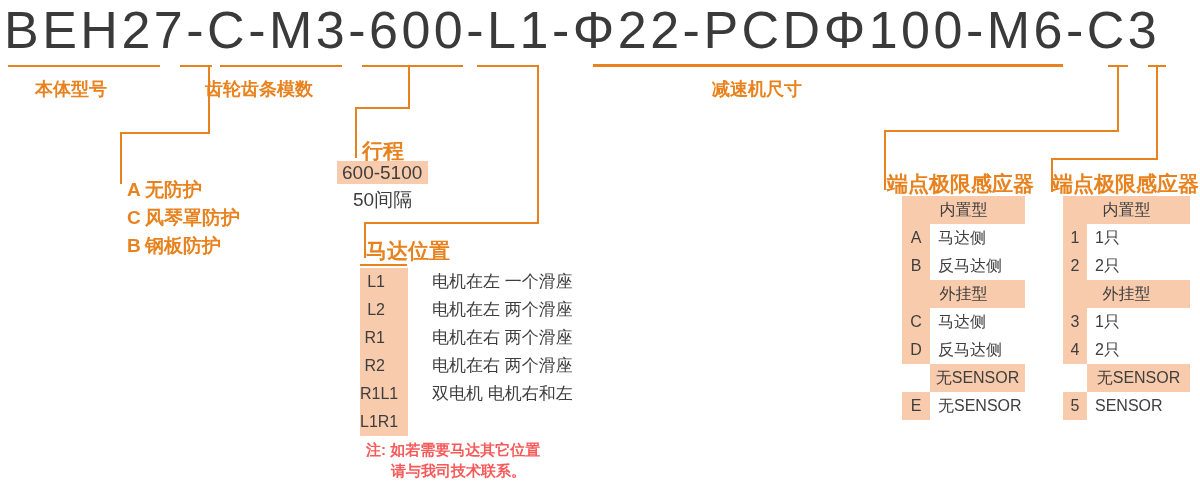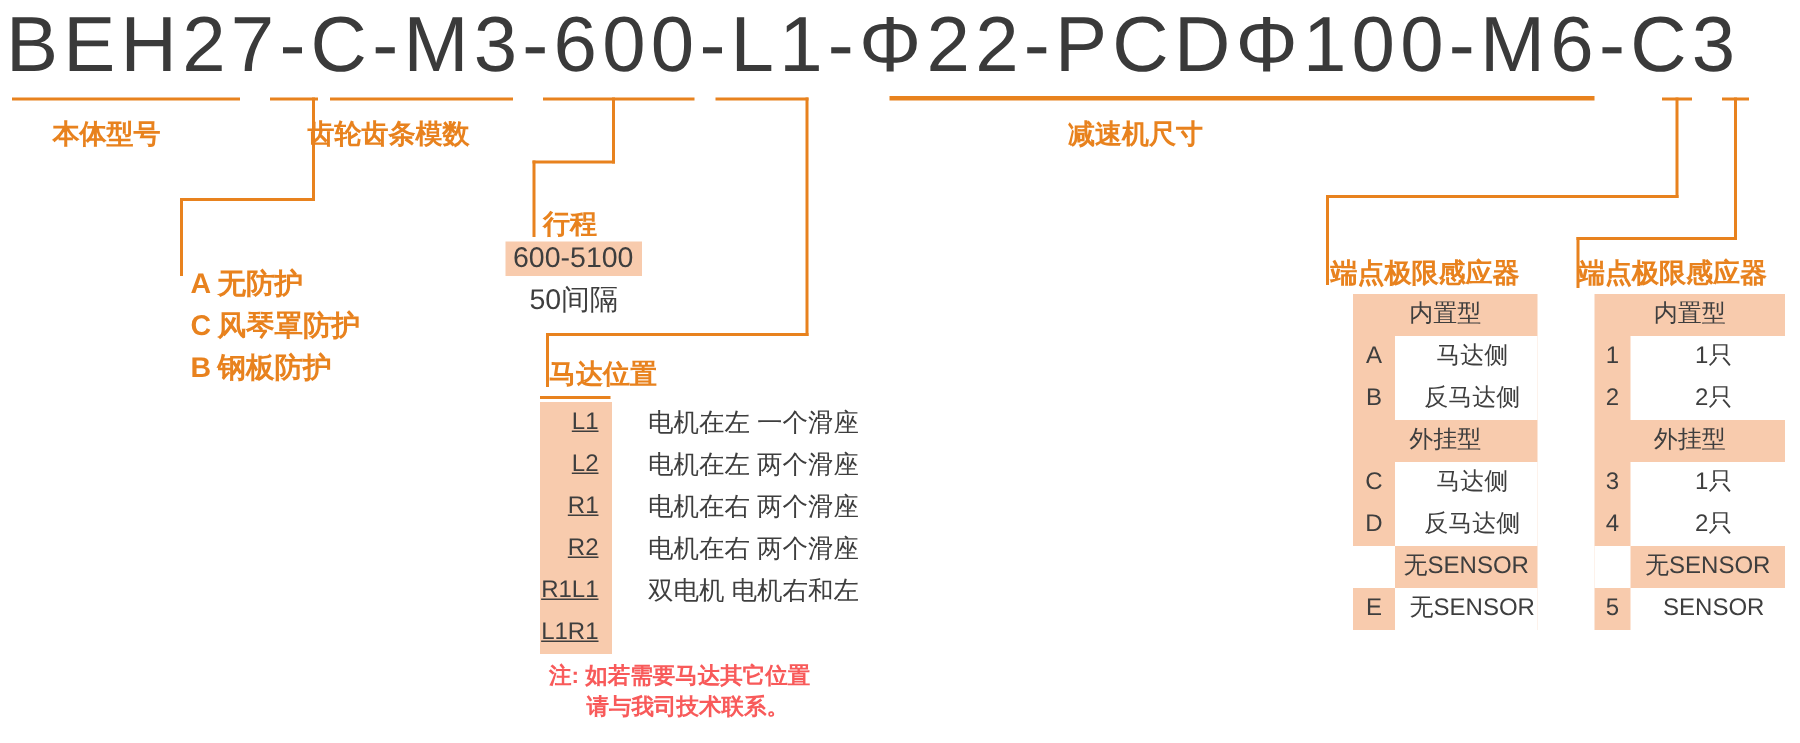--- a/index.html
+++ b/index.html
@@ -19,45 +19,45 @@
     font-size:52px;font-weight:400;letter-spacing:3.5px;
     color:var(--title);white-space:nowrap;
   }
 
   .hl{position:absolute;height:2px;background:var(--accent);}
   .vl{position:absolute;width:2px;background:var(--accent);}
   .hl.thick{height:3px;}
 
   .olabel{
     position:absolute;color:var(--accent);font-weight:bold;
-    font-size:18px;white-space:nowrap;
+    font-size:21px;white-space:nowrap;
   }
   .small-label{font-size:18px;}
 
   .prot-list{position:absolute;left:127px;top:176px;}
   .prot-item{height:28px;line-height:28px;color:var(--accent);font-weight:bold;font-size:19px;white-space:nowrap;}
   .prot-item .code{display:inline-block;min-width:18px;}
 
   .chip{
     position:absolute;background:var(--highlight);color:var(--text);
     font-size:19px;line-height:23px;height:23px;padding:0 6px 0 5px;white-space:nowrap;
   }
   .plain-dark{position:absolute;color:var(--text);font-size:19px;white-space:nowrap;}
 
   .mtable{position:absolute;left:360px;top:268px;width:290px;}
   .mrow{display:flex;height:28px;line-height:28px;font-size:17px;color:var(--text);}
-  .mrow .mcode{width:48px;background:var(--highlight);text-align:right;padding-right:9px;font-size:16px;text-decoration:underline;}
+  .mrow .mcode{width:48px;background:var(--highlight);text-align:right;padding-right:23px;font-size:16px;}
   .mrow .mdesc{padding-left:24px;white-space:nowrap;}
 
   .note{position:absolute;color:var(--red);font-weight:bold;font-size:15px;white-space:nowrap;}
 
   .stable{position:absolute;background:var(--highlight);}
   .stable .srow{display:flex;height:28px;line-height:28px;font-size:16px;color:var(--text);}
   .stable .srow .scode{flex:0 0 auto;text-align:center;}
-  .stable .srow .sdesc{flex:1 1 auto;white-space:nowrap;text-align:center;}
+  .stable .srow .sdesc{flex:1 1 auto;white-space:nowrap;}
   .stable .srow.h .sdesc{text-align:center;}
   .stable .srow.o .sdesc{background:#fff;padding-left:8px;}
   .stable .srow.h2 .scode{background:#fff;}
   .stable .srow.h2 .sdesc{text-align:center;}
   .stable.t1 .scode{width:28px;}
   .stable.t2 .scode{width:24px;}
 </style>
 </head>
 <body>
 

